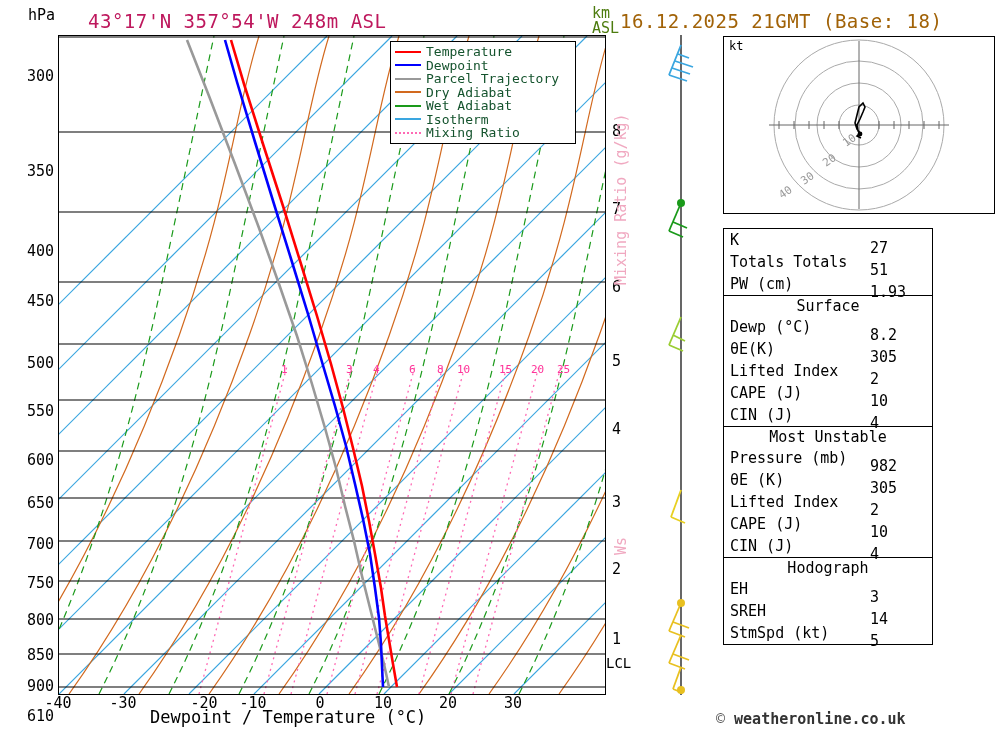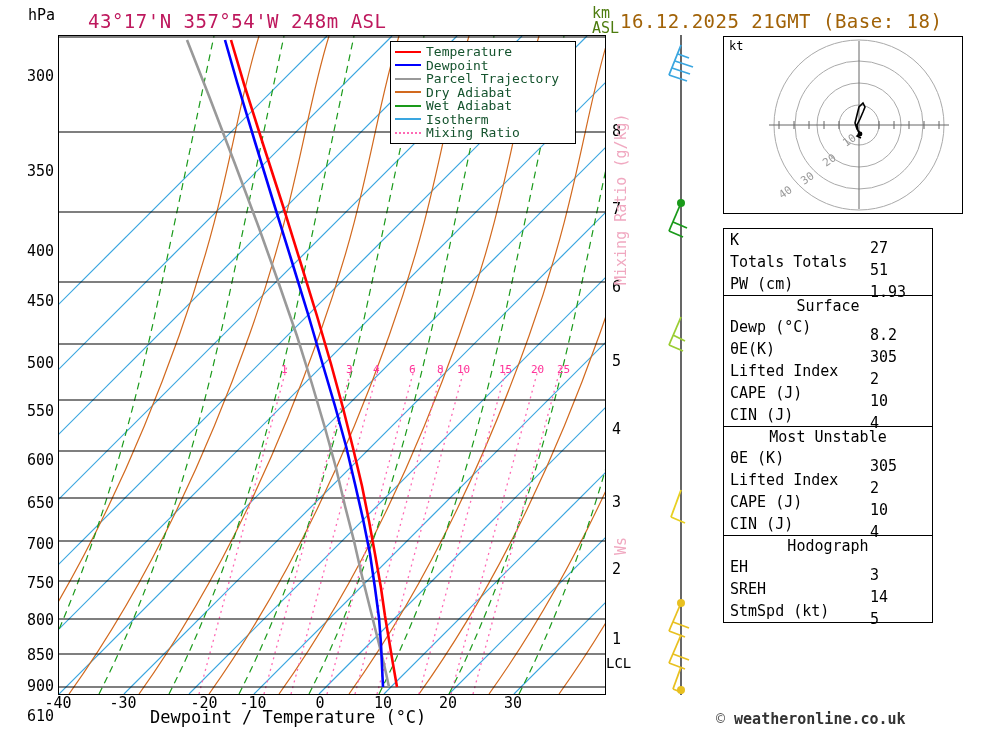--- a/index.html
+++ b/index.html
@@ -36,21 +36,21 @@
   #mixlabel{left:612px;top:285px;transform:rotate(-90deg);transform-origin:0 0;font-size:15px;color:#f0a8c0;white-space:nowrap;}
   #wslabel{left:612px;top:555px;transform:rotate(-90deg);transform-origin:0 0;font-size:15px;color:#f0a8c0;white-space:nowrap;}
 
   
   #lcl{left:606px;top:655px;font-size:14px;color:#000;}
 
   
   #windcol{left:655px;top:35px;width:60px;height:660px;}
 
   
-  #hodo{left:723px;top:36px;width:240px;height:178px;border:1px solid #000;box-sizing:border-box;background:#fff;}
+  #hodo{left:723px;top:36px;width:272px;height:178px;border:1px solid #000;box-sizing:border-box;background:#fff;}
   #hodo .kt{position:absolute;left:5px;top:2px;font-size:12px;color:#000;}
 
   
   #indices{left:723px;top:228px;width:210px;border:1px solid #000;box-sizing:border-box;background:#fff;}
   #indices .sec{border-bottom:1px solid #000;}
   #indices .sec:last-child{border-bottom:none;}
   #indices .hdr{font-size:15px;text-align:center;padding:1px 0 1px 0;color:#000;}
   #indices .line{display:flex;font-size:15px;color:#000;padding:0 0 0 6px;height:22px;align-items:center;}
   #indices .line .k{flex:1;white-space:nowrap;}
   #indices .line .v{width:62px;text-align:left;white-space:nowrap;margin-top:16px;}
@@ -361,20 +361,24 @@
     </div>
     <div class="line mono">
       <span class="k">CIN (J)</span>
       <span class="v">4</span>
     </div>
   </div>
 
   <div class="sec">
     <div class="hdr mono">Most Unstable</div>
     <div class="line mono">
+      <span class="k">Pressure (mb)</span>
+      <span class="v">982</span>
+    </div>
+    <div class="line mono">
       <span class="k">θE (K)</span>
       <span class="v">305</span>
     </div>
     <div class="line mono">
       <span class="k">Lifted Index</span>
       <span class="v">2</span>
     </div>
     <div class="line mono">
       <span class="k">CAPE (J)</span>
       <span class="v">10</span>

